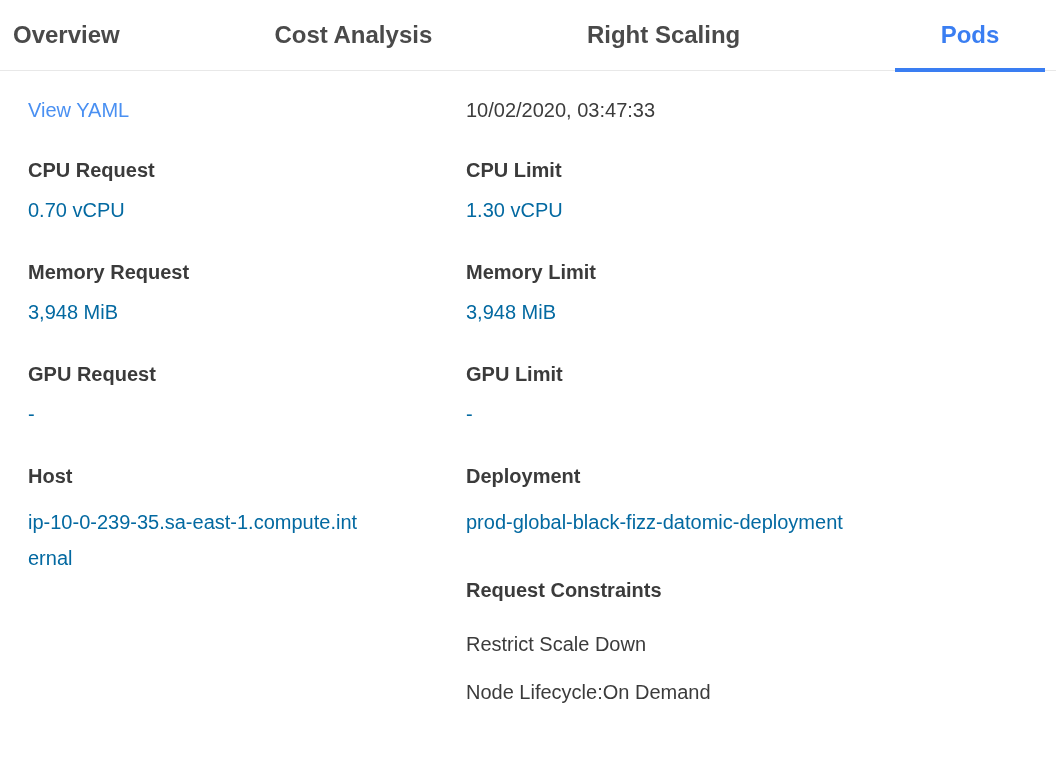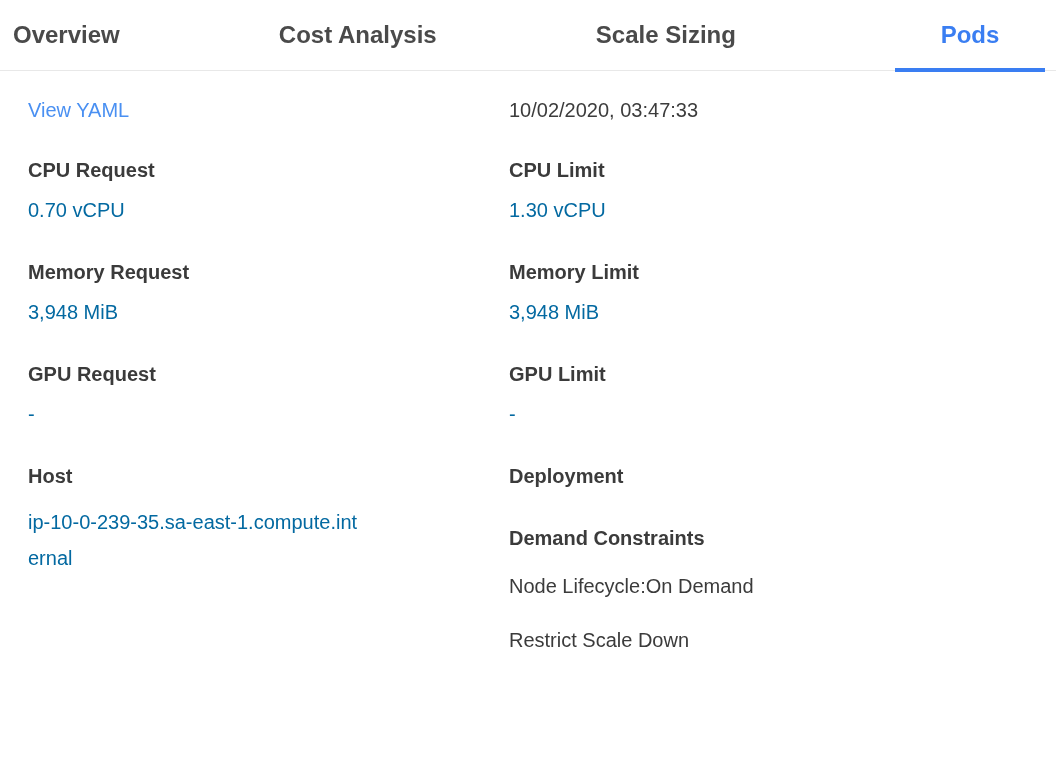--- a/index.html
+++ b/index.html
@@ -44,21 +44,20 @@
     height: 4px;
     background: #3a7ef2;
   }
 
   
   .content {
     display: grid;
     grid-template-columns: 438px 1fr;
     padding: 25px 0 0 28px;
     align-items: start;
-    gap: 43px;
   }
   .col { min-width: 0; }
 
   .top-row {
     height: 28px;
     line-height: 28px;
     font-size: 20px;
     margin-bottom: 34px;
   }
   .link {
@@ -98,21 +97,21 @@
   }
   .scaling-item.first { margin-top: 30px; }
   .scaling-item.second { margin-top: 24px; }
 </style>
 </head>
 <body>
 
 <div class="tabbar">
   <div class="tab">Overview</div>
   <div class="tab">Cost Analysis</div>
-  <div class="tab">Scale Sizing</div>
+  <div class="tab">Right Scaling</div>
   <div class="tab active">Pods</div>
 </div>
 
 <div class="content">
 
   <div class="col">
     <div class="top-row">
       <a class="link">View YAML</a>
     </div>
 
@@ -150,22 +149,23 @@
       <div class="field-value">3,948 MiB</div>
     </div>
 
     <div class="field">
       <div class="field-label">GPU Limit</div>
       <div class="field-value">-</div>
     </div>
 
     <div class="field">
       <div class="field-label">Deployment</div>
+      <a class="field-value link-value link deploy-link">prod-global-black-fizz-datomic-deployment</a>
     </div>
 
     <div class="scaling-section">
-      <div class="field-label">Demand Constraints</div>
+      <div class="field-label">Request Constraints</div>
+      <div class="scaling-item first">Restrict Scale Down</div>
       <div class="scaling-item second">Node Lifecycle:On Demand</div>
-      <div class="scaling-item first">Restrict Scale Down</div>
     </div>
   </div>
 
 </div>
 
 </body></html>

